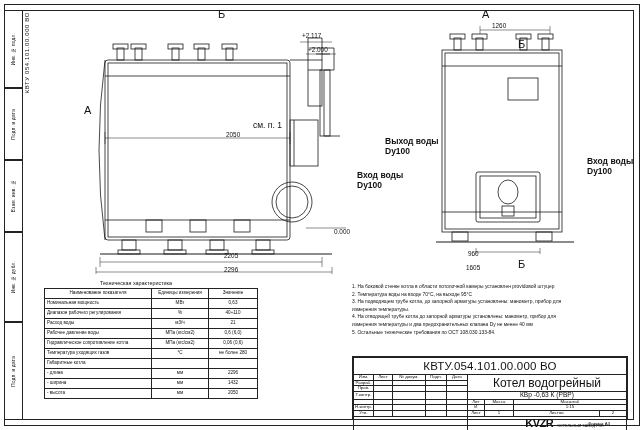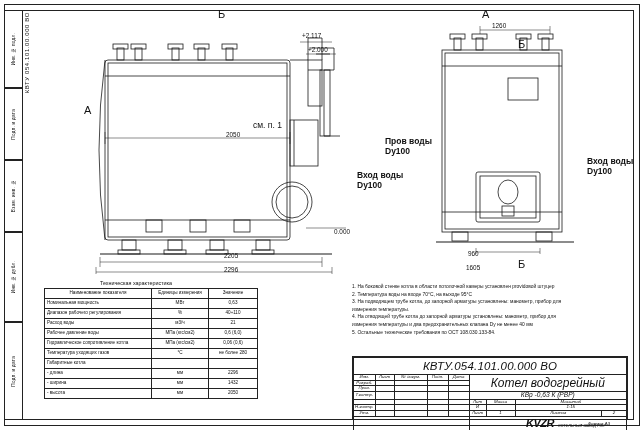--- a/index.html
+++ b/index.html
@@ -22,21 +22,21 @@
   
   .notes{left:352px;top:283px;width:276px;font-size:4.9px;line-height:1.45;color:#111;}
   .notes div{margin-bottom:.5px;}
   
   table{border-collapse:collapse;}
   .spec{left:44px;top:288px;font-size:4.6px;}
   .spec td{border:.6px solid #222;padding:1px 2px;height:7px;line-height:1.05;}
   .spec .c{text-align:center;}
   .spec-title{left:100px;top:280px;font-size:5.4px;}
   
-  .tb{left:352px;top:356px;width:276px;height:64px;border:1.2px solid #222;box-sizing:border-box;font-style:italic;}
+  .tb{left:352px;top:356px;width:276px;height:64px;border:1.2px solid #222;box-sizing:border-box;}
   .tb table{width:100%;height:100%;font-size:4.4px;}
   .tb td{border:.6px solid #222;padding:0 1px;line-height:1.05;}
   .tb .code{font-size:11.5px;text-align:center;letter-spacing:.2px;}
   .tb .prod{font-size:12px;text-align:center;}
   .tb .prod2{font-size:6.6px;text-align:center;}
   .tb .c{text-align:center;}
   .logo{font-size:11px;font-weight:bold;letter-spacing:-.5px;padding-left:35px;}
   .firm{font-size:3.8px;line-height:1.1;text-align:center;}
   svg{display:block;}
 </style>
@@ -187,21 +187,21 @@
 
   <div class="abs sect" style="left:218px;top:8px;">Б</div>
   <div class="abs sect" style="left:482px;top:8px;">А</div>
   <div class="abs sect" style="left:518px;top:38px;">Б</div>
   <div class="abs sect" style="left:84px;top:104px;">А</div>
   <div class="abs sect" style="left:518px;top:258px;">Б</div>
 
   <div class="abs lbl" style="left:226px;top:120px;font-size:8.5px;">см. п. 1</div>
 
   <div class="abs" style="left:358px;top:136px;">
-    <div class="lbl b" style="font-size:8.5px;">Пров воды</div>
+    <div class="lbl b" style="font-size:8.5px;">Выход воды</div>
     <div class="lbl b" style="font-size:8.5px;">Dy100</div>
   </div>
   <div class="abs" style="left:330px;top:170px;">
     <div class="lbl b" style="font-size:8.5px;">Вход воды</div>
     <div class="lbl b" style="font-size:8.5px;">Dy100</div>
   </div>
   <div class="abs" style="left:560px;top:156px;">
     <div class="lbl b" style="font-size:8.5px;">Вход воды</div>
     <div class="lbl b" style="font-size:8.5px;">Dy100</div>
   </div>

